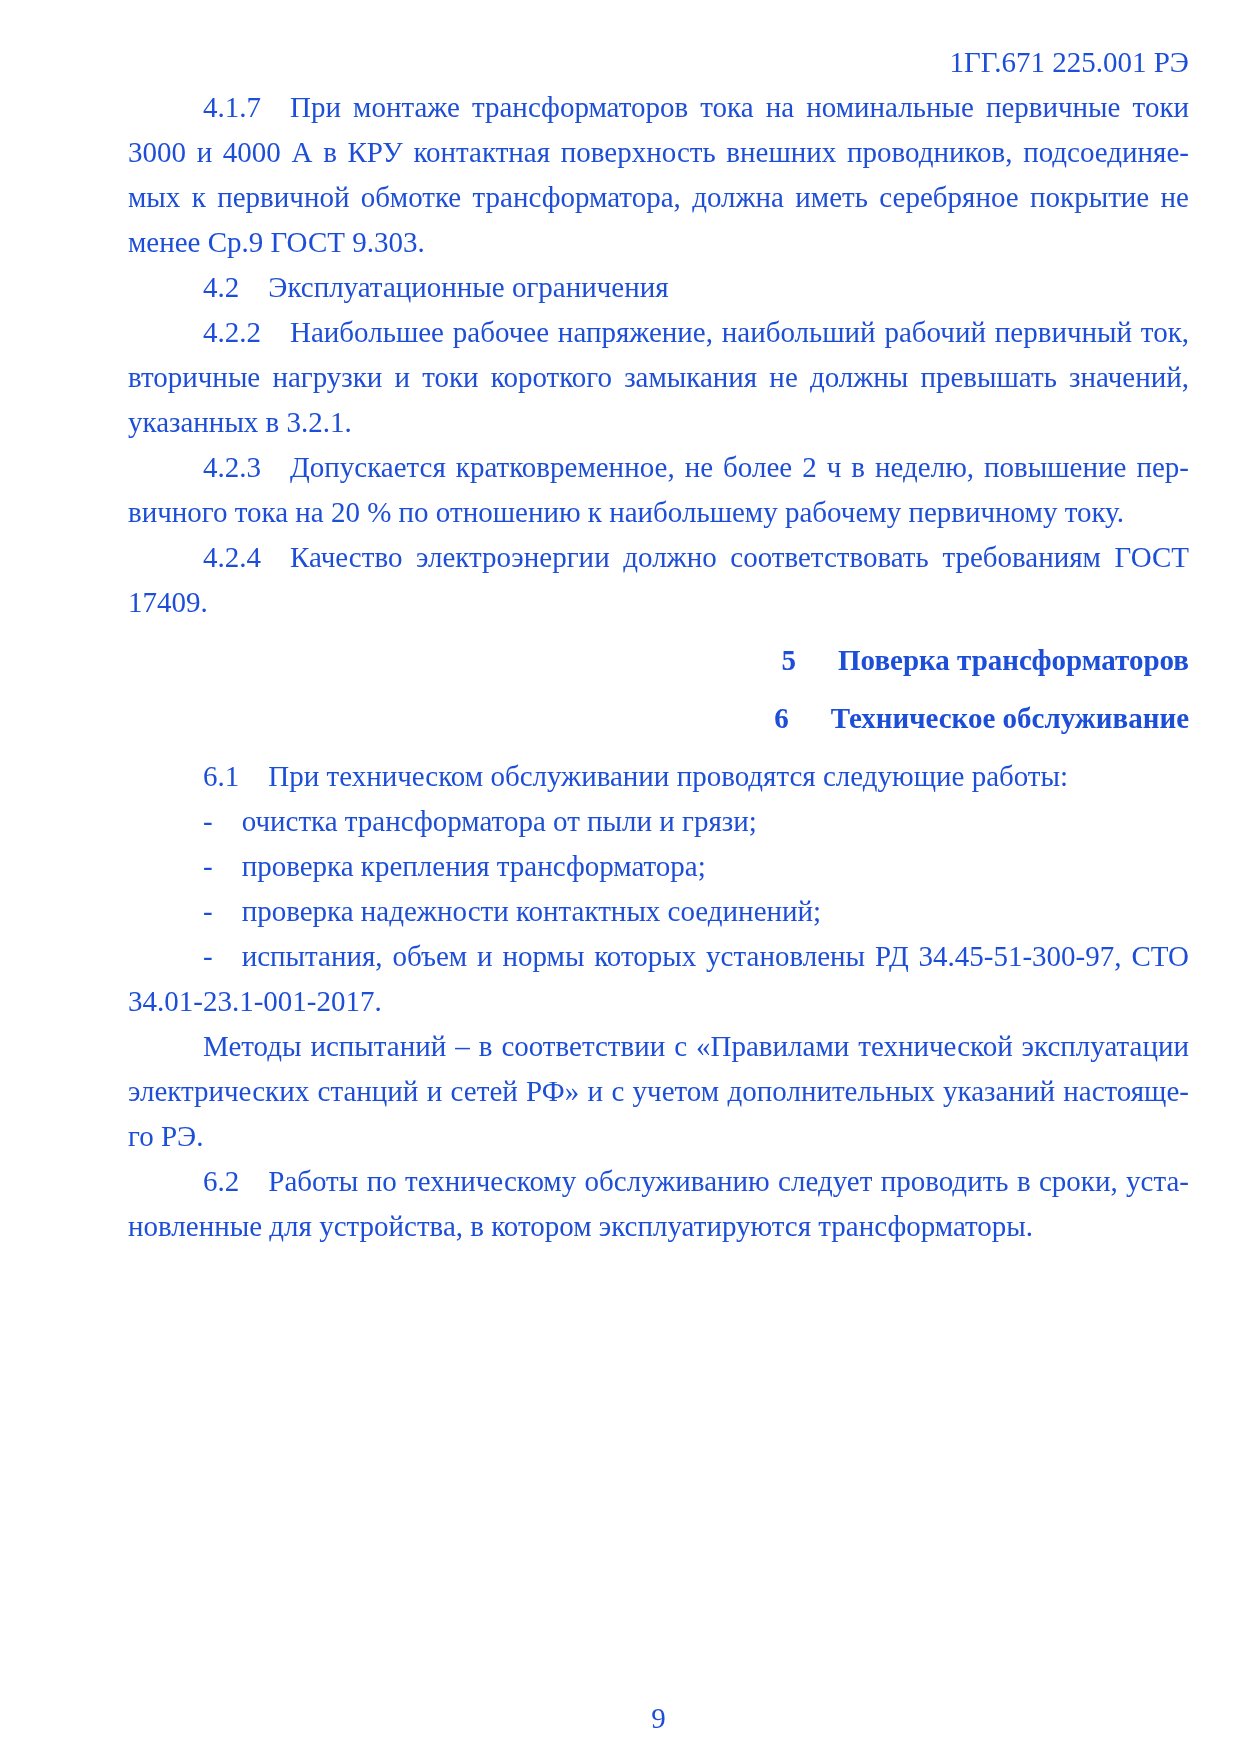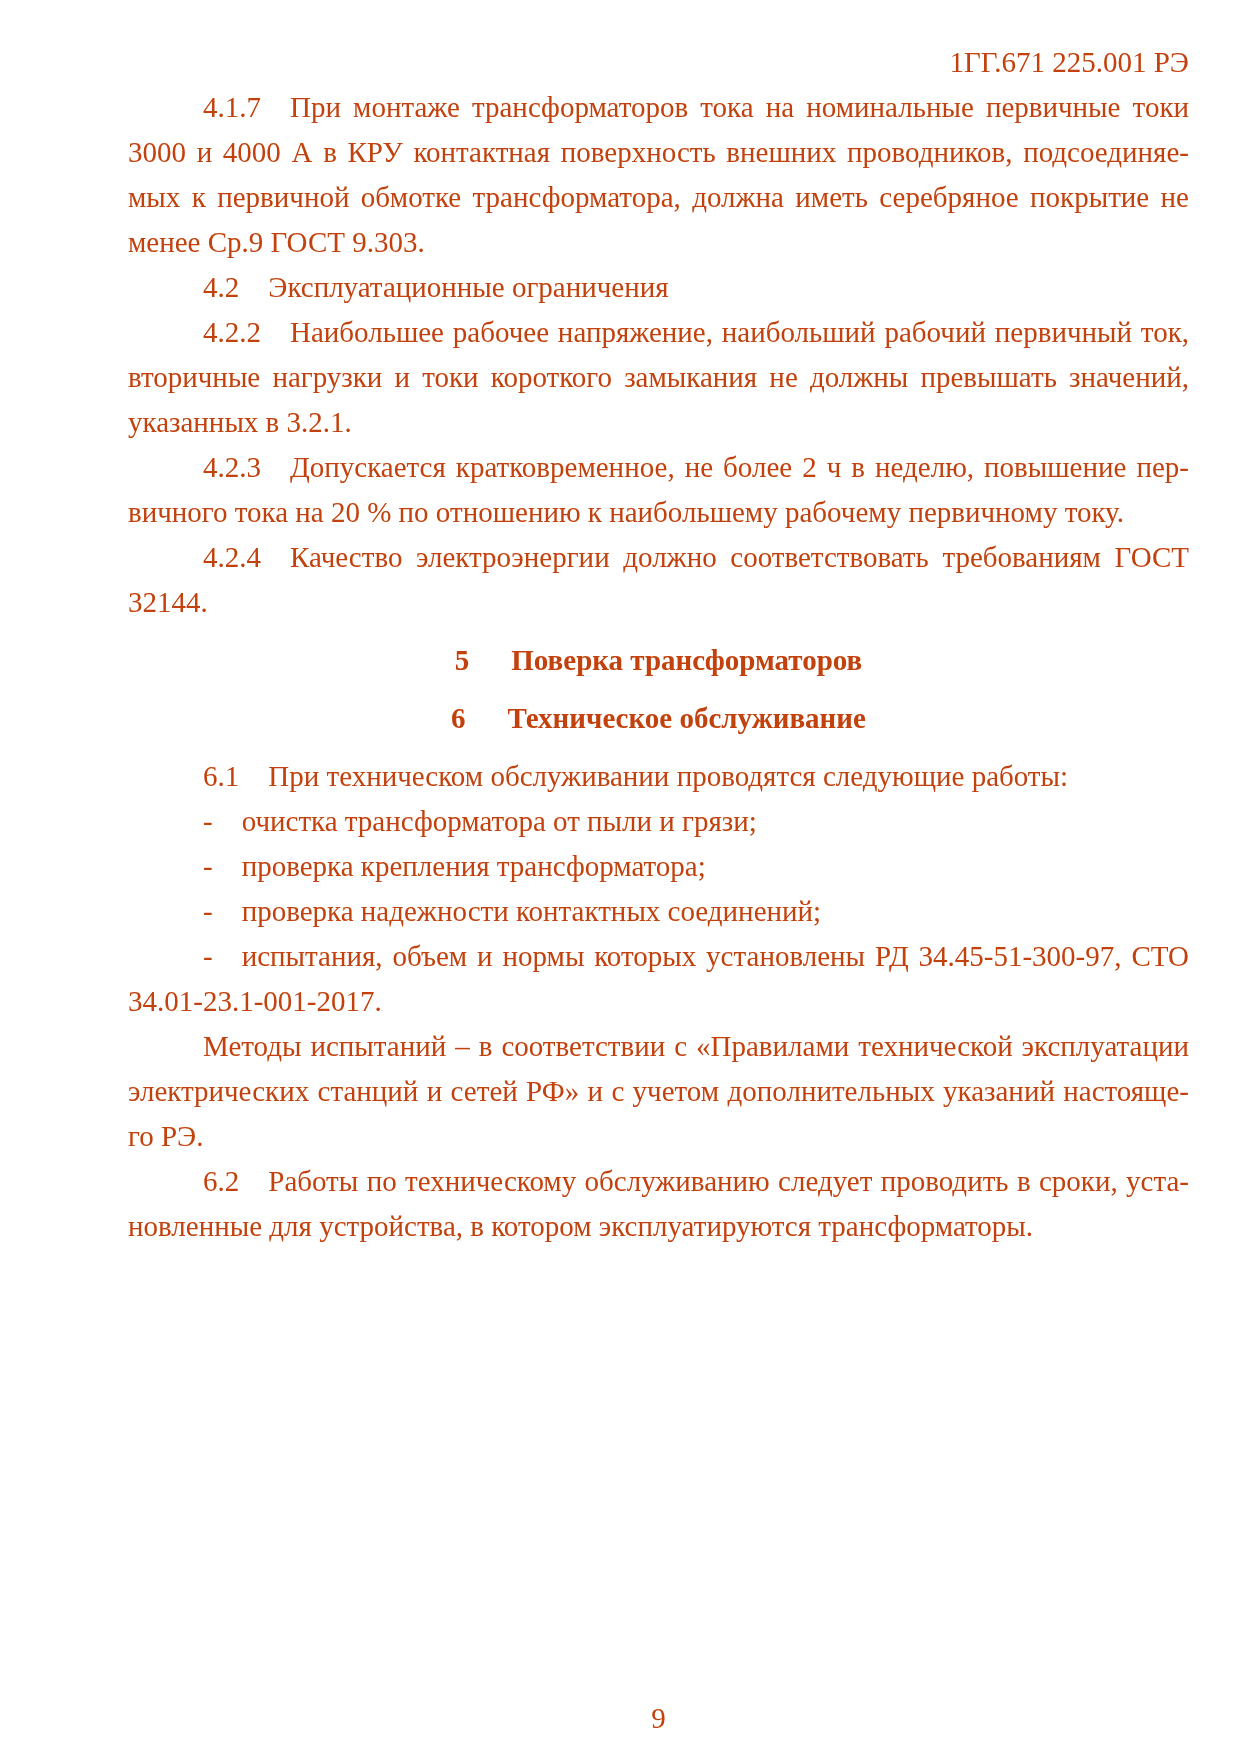--- a/index.html
+++ b/index.html
@@ -7,42 +7,42 @@
     padding: 0;
     background: #ffffff;
   }
   .page {
     position: relative;
     width: 1241px;
     height: 1755px;
     box-sizing: border-box;
     margin: 0 auto;
     background: #ffffff;
-    color: #c2410c;
+    color: #1d4ed8;
     font-family: "Liberation Serif", "DejaVu Serif", serif;
     font-size: 29px;
     line-height: 45px;
     padding: 40px 52px 14px 128px;
     display: flex;
     flex-direction: column;
     overflow: hidden;
   }
   .doc-header {
     text-align: right;
   }
   .doc-body {
     display: block;
   }
   .para {
     text-align: justify;
     text-indent: 75px;
     hyphens: manual;
   }
   .heading {
-    text-align: center;
+    text-align: right;
     font-weight: bold;
     margin-top: 13px;
     margin-bottom: 13px;
   }
   .heading .num {
     margin-right: 42px;
   }
   .page-footer {
     margin-top: auto;
     text-align: center;
@@ -59,21 +59,21 @@
 
     <div class="para">4.1.7  При монтаже трансформаторов тока на номинальные первичные токи 3000 и 4000 А в КРУ контактная поверхность внешних проводников, подсоединяе­мых к первичной обмотке трансформатора, должна иметь серебряное покрытие не менее Ср.9 ГОСТ 9.303.</div>
 
     <div class="para">4.2  Эксплуатационные ограничения</div>
 
 
     <div class="para">4.2.2  Наибольшее рабочее напряжение, наибольший рабочий первичный ток, вторичные нагрузки и токи короткого замыкания не должны превышать значений, указанных в 3.2.1.</div>
 
     <div class="para">4.2.3  Допускается кратковременное, не более 2 ч в неделю, повышение пер­вичного тока на 20 % по отношению к наибольшему рабочему первичному току.</div>
 
-    <div class="para">4.2.4  Качество электроэнергии должно соответствовать требованиям ГОСТ 32144.</div>
+    <div class="para">4.2.4  Качество электроэнергии должно соответствовать требованиям ГОСТ 17409.</div>
 
     <div class="heading">
       <span class="num">5</span><span>Поверка трансформаторов</span>
     </div>
 
 
 
     <div class="heading">
       <span class="num">6</span><span>Техническое обслуживание</span>
     </div>

